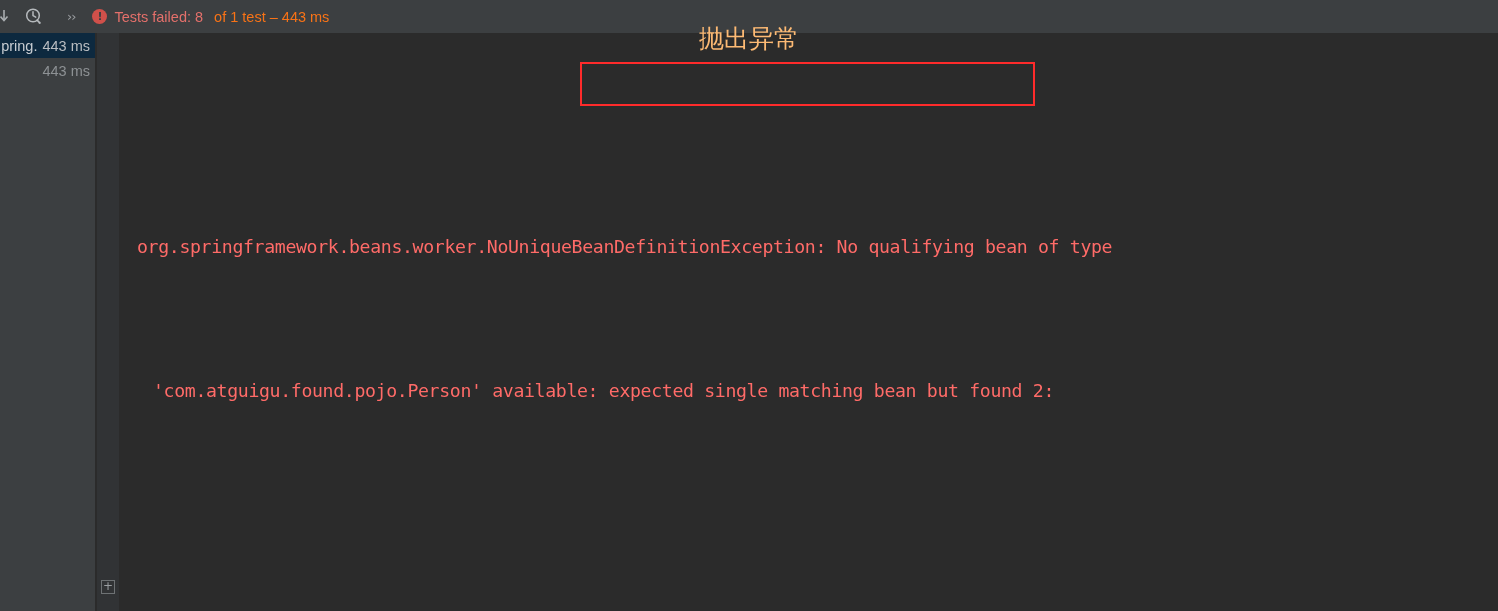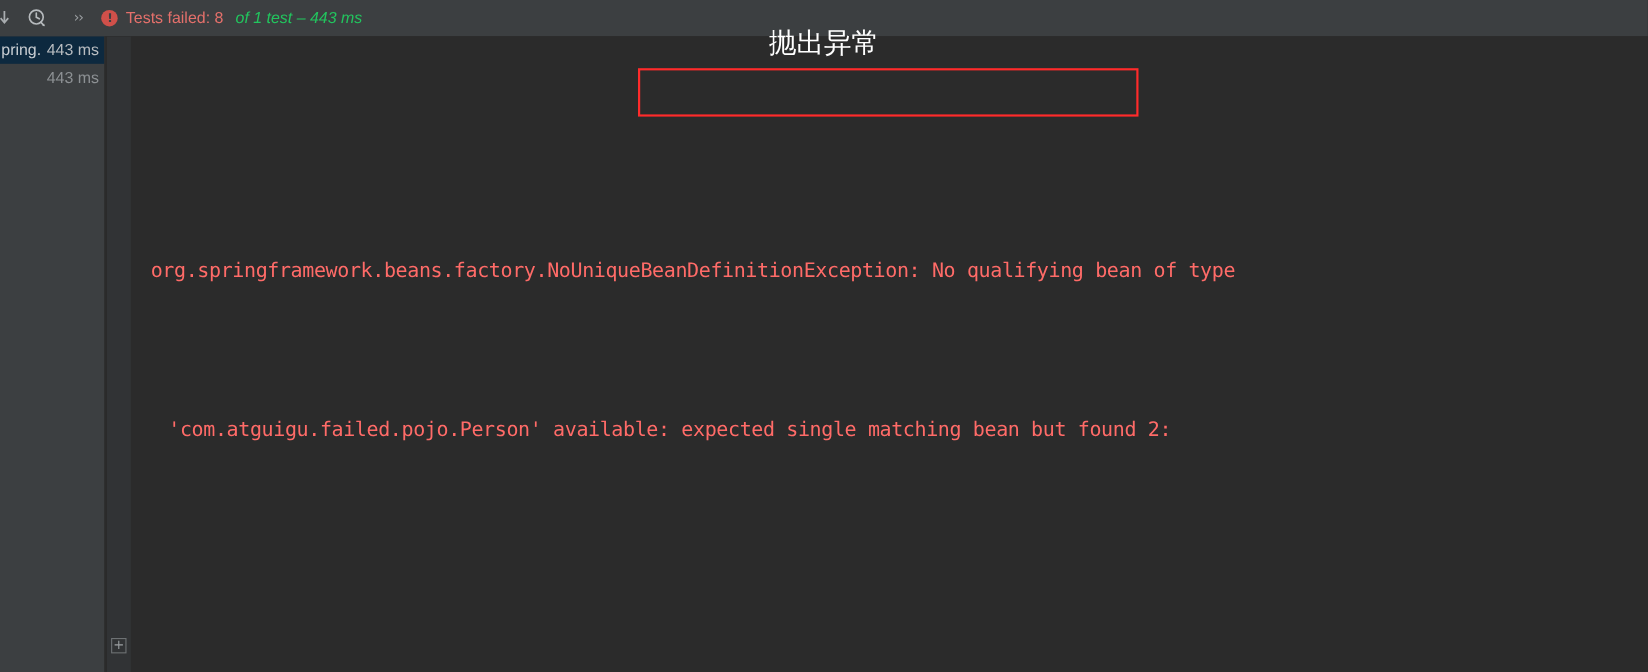--- a/index.html
+++ b/index.html
@@ -63,21 +63,21 @@
     flex: 0 0 auto;
     font-family: "DejaVu Sans", sans-serif;
   }
   .status-text {
     margin-left: 7px;
     font-size: 14.5px;
     font-family: "Liberation Sans", sans-serif;
     white-space: pre;
   }
   .status-fail { color: #e4706b; }
-  .status-dim  { color: #22c55e; font-style: italic; }
+  .status-dim  { color: #f97316; }
 
   
   .sidebar {
     position: absolute;
     left: 0; top: 33px;
     width: 95px;
     height: 578px;
     background: #3c3f41;
     overflow: hidden;
   }
@@ -157,21 +157,21 @@
     position: absolute;
     left: 580px; top: 62px;
     width: 455px; height: 44px;
     border: 2px solid #ff2b2b;
     box-sizing: border-box;
     pointer-events: none;
   }
   .anno-text {
     position: absolute;
     left: 699px; top: 24px;
-    color: #ffffff;
+    color: #fdba74;
     font-family: "DejaVu Sans", sans-serif;
     font-size: 25px;
     line-height: 30px;
     white-space: pre;
     font-weight: 500;
   }
 </style>
 </head>
 <body>
 
@@ -215,23 +215,23 @@
 
 <div class="pane-divider"></div>
 
 <div class="console">
   <div class="gutter"></div>
   <div class="fold-icon">+</div>
 
   <div class="code">
     <div class="pad-top"></div>
 
-    <div class="ln exc-indent"><span>org.springframework.beans.factory</span><span>.</span><span>NoUniqueBeanDefinitionException:</span><span> No qualifying bean of type</span></div>
-
-    <div class="ln exc-indent2">'com.atguigu.failed.pojo.Person' available: expected single matching bean but found 2:</div>
+    <div class="ln exc-indent"><span>org.springframework.beans.worker</span><span>.</span><span>NoUniqueBeanDefinitionException:</span><span> No qualifying bean of type</span></div>
+
+    <div class="ln exc-indent2">'com.atguigu.found.pojo.Person' available: expected single matching bean but found 2:</div>
 
     
 
     
     
 
     
     
 
     

